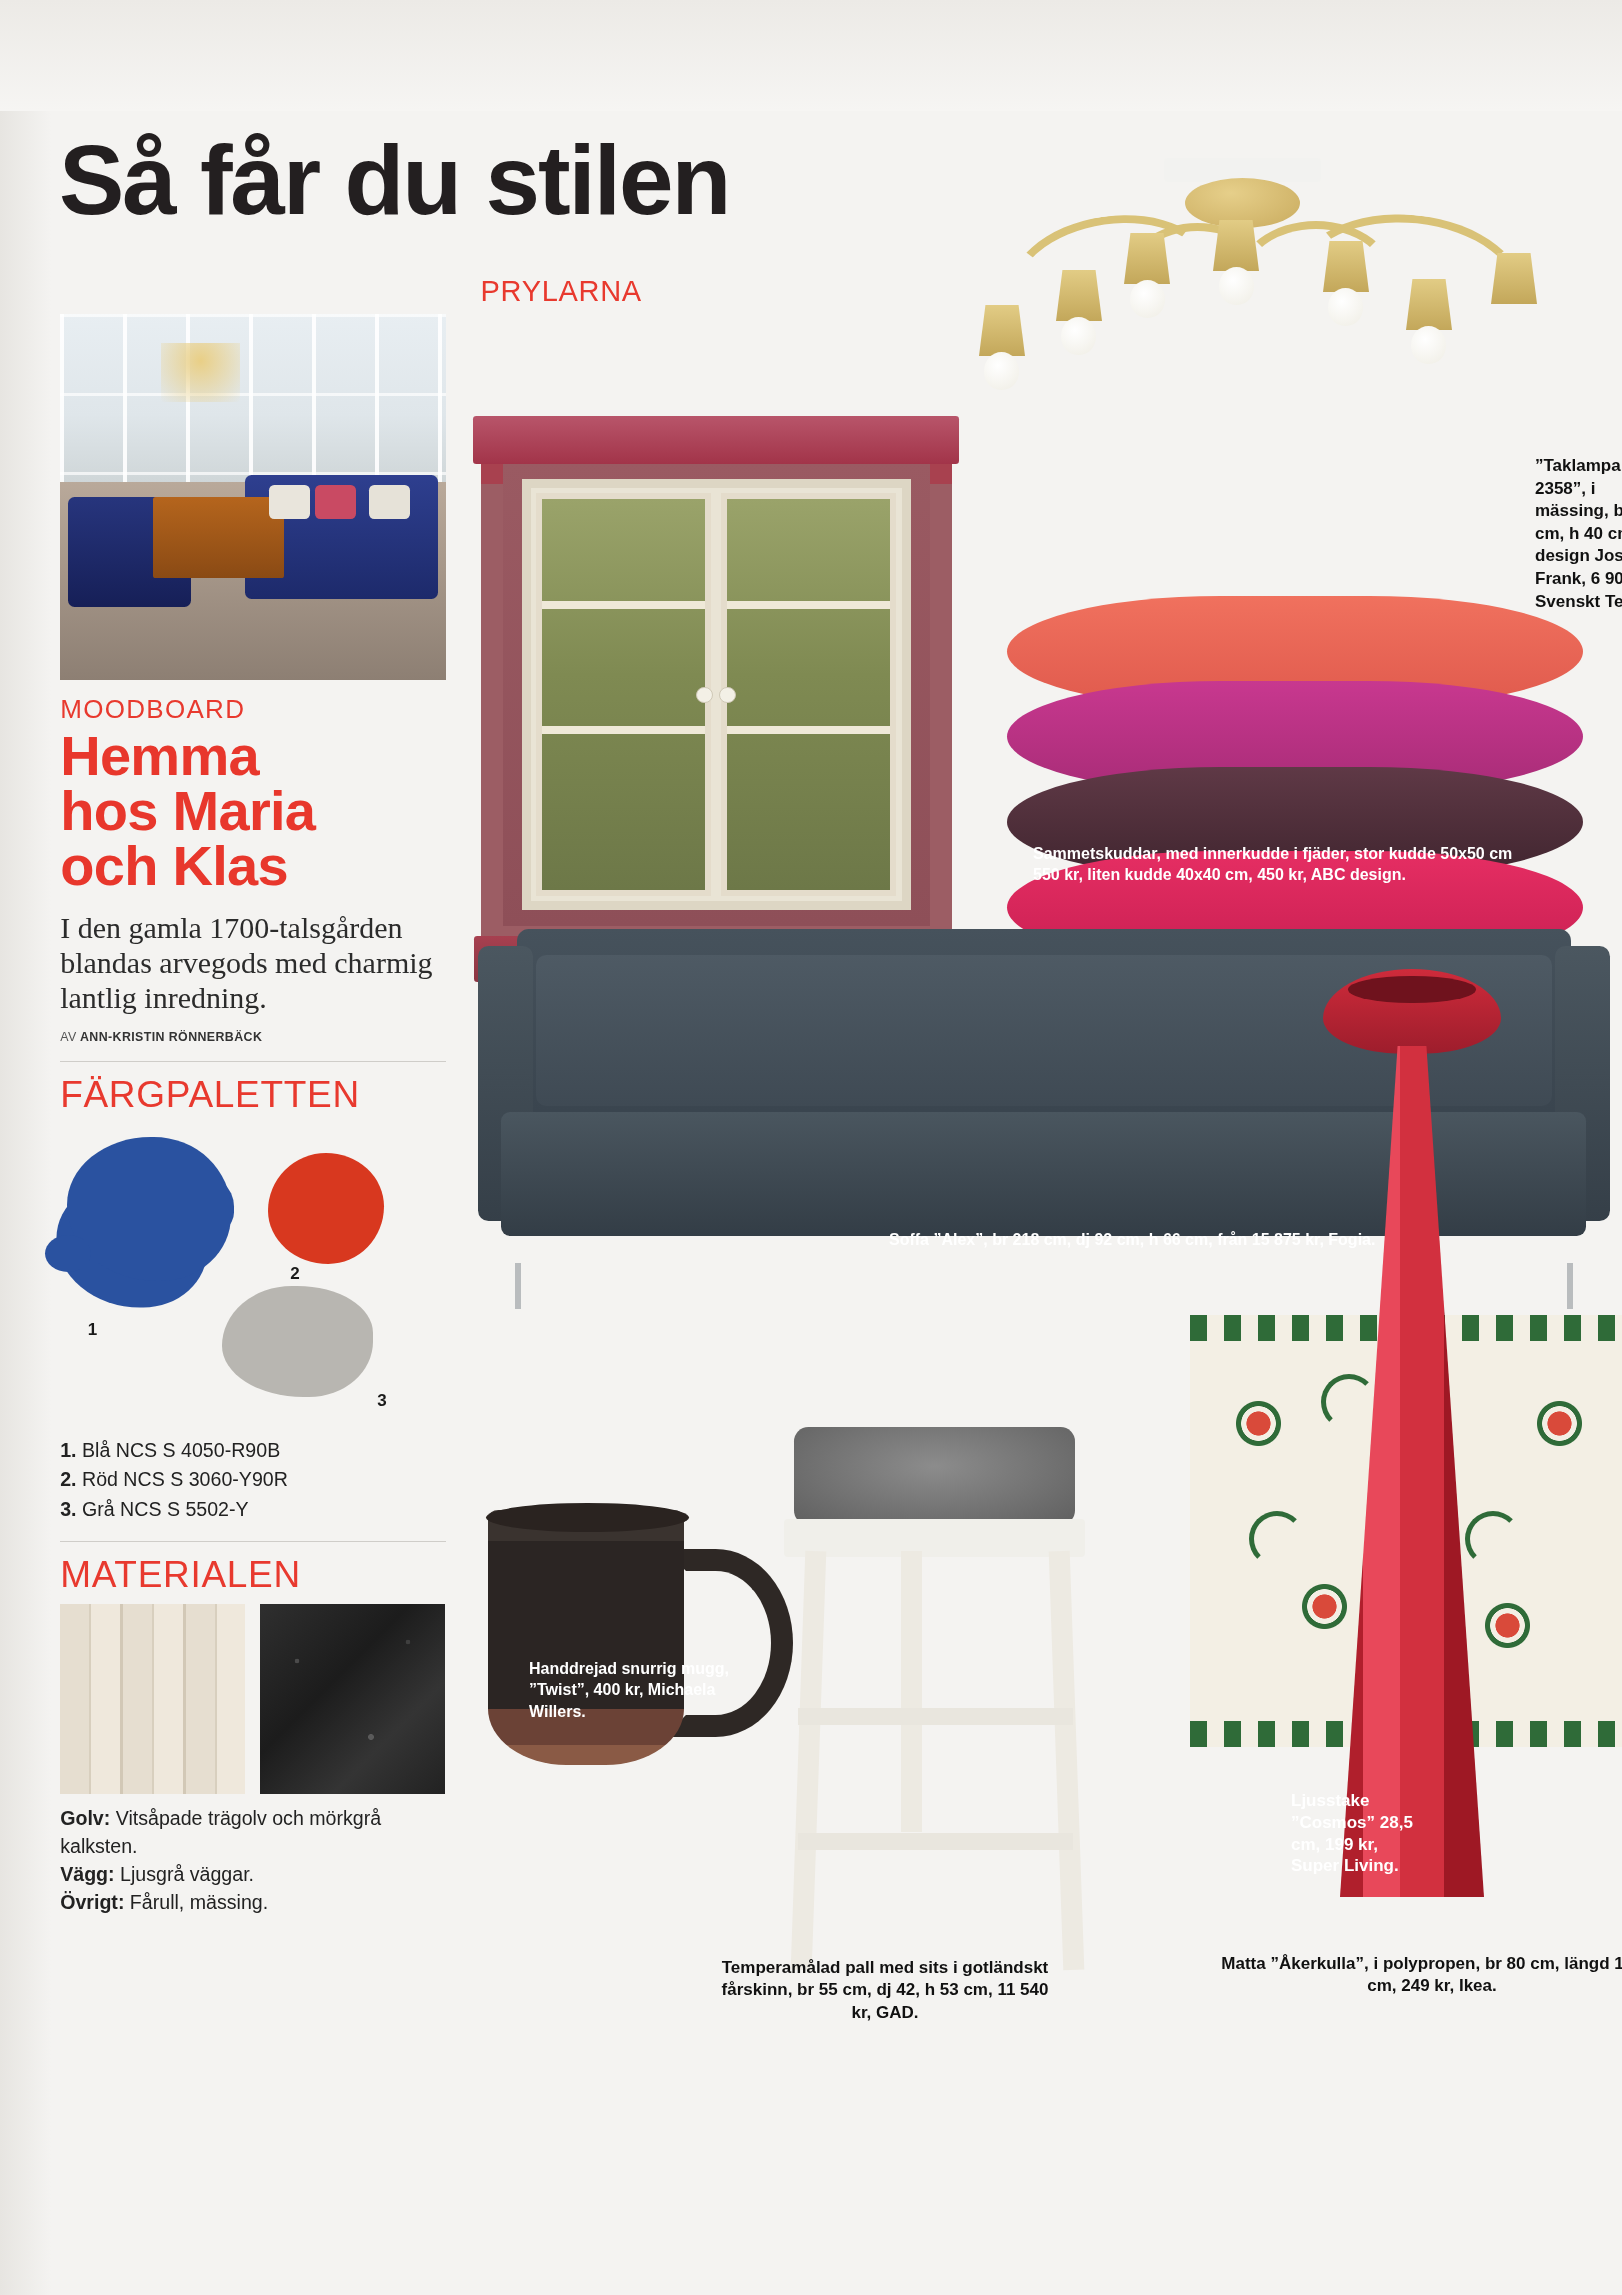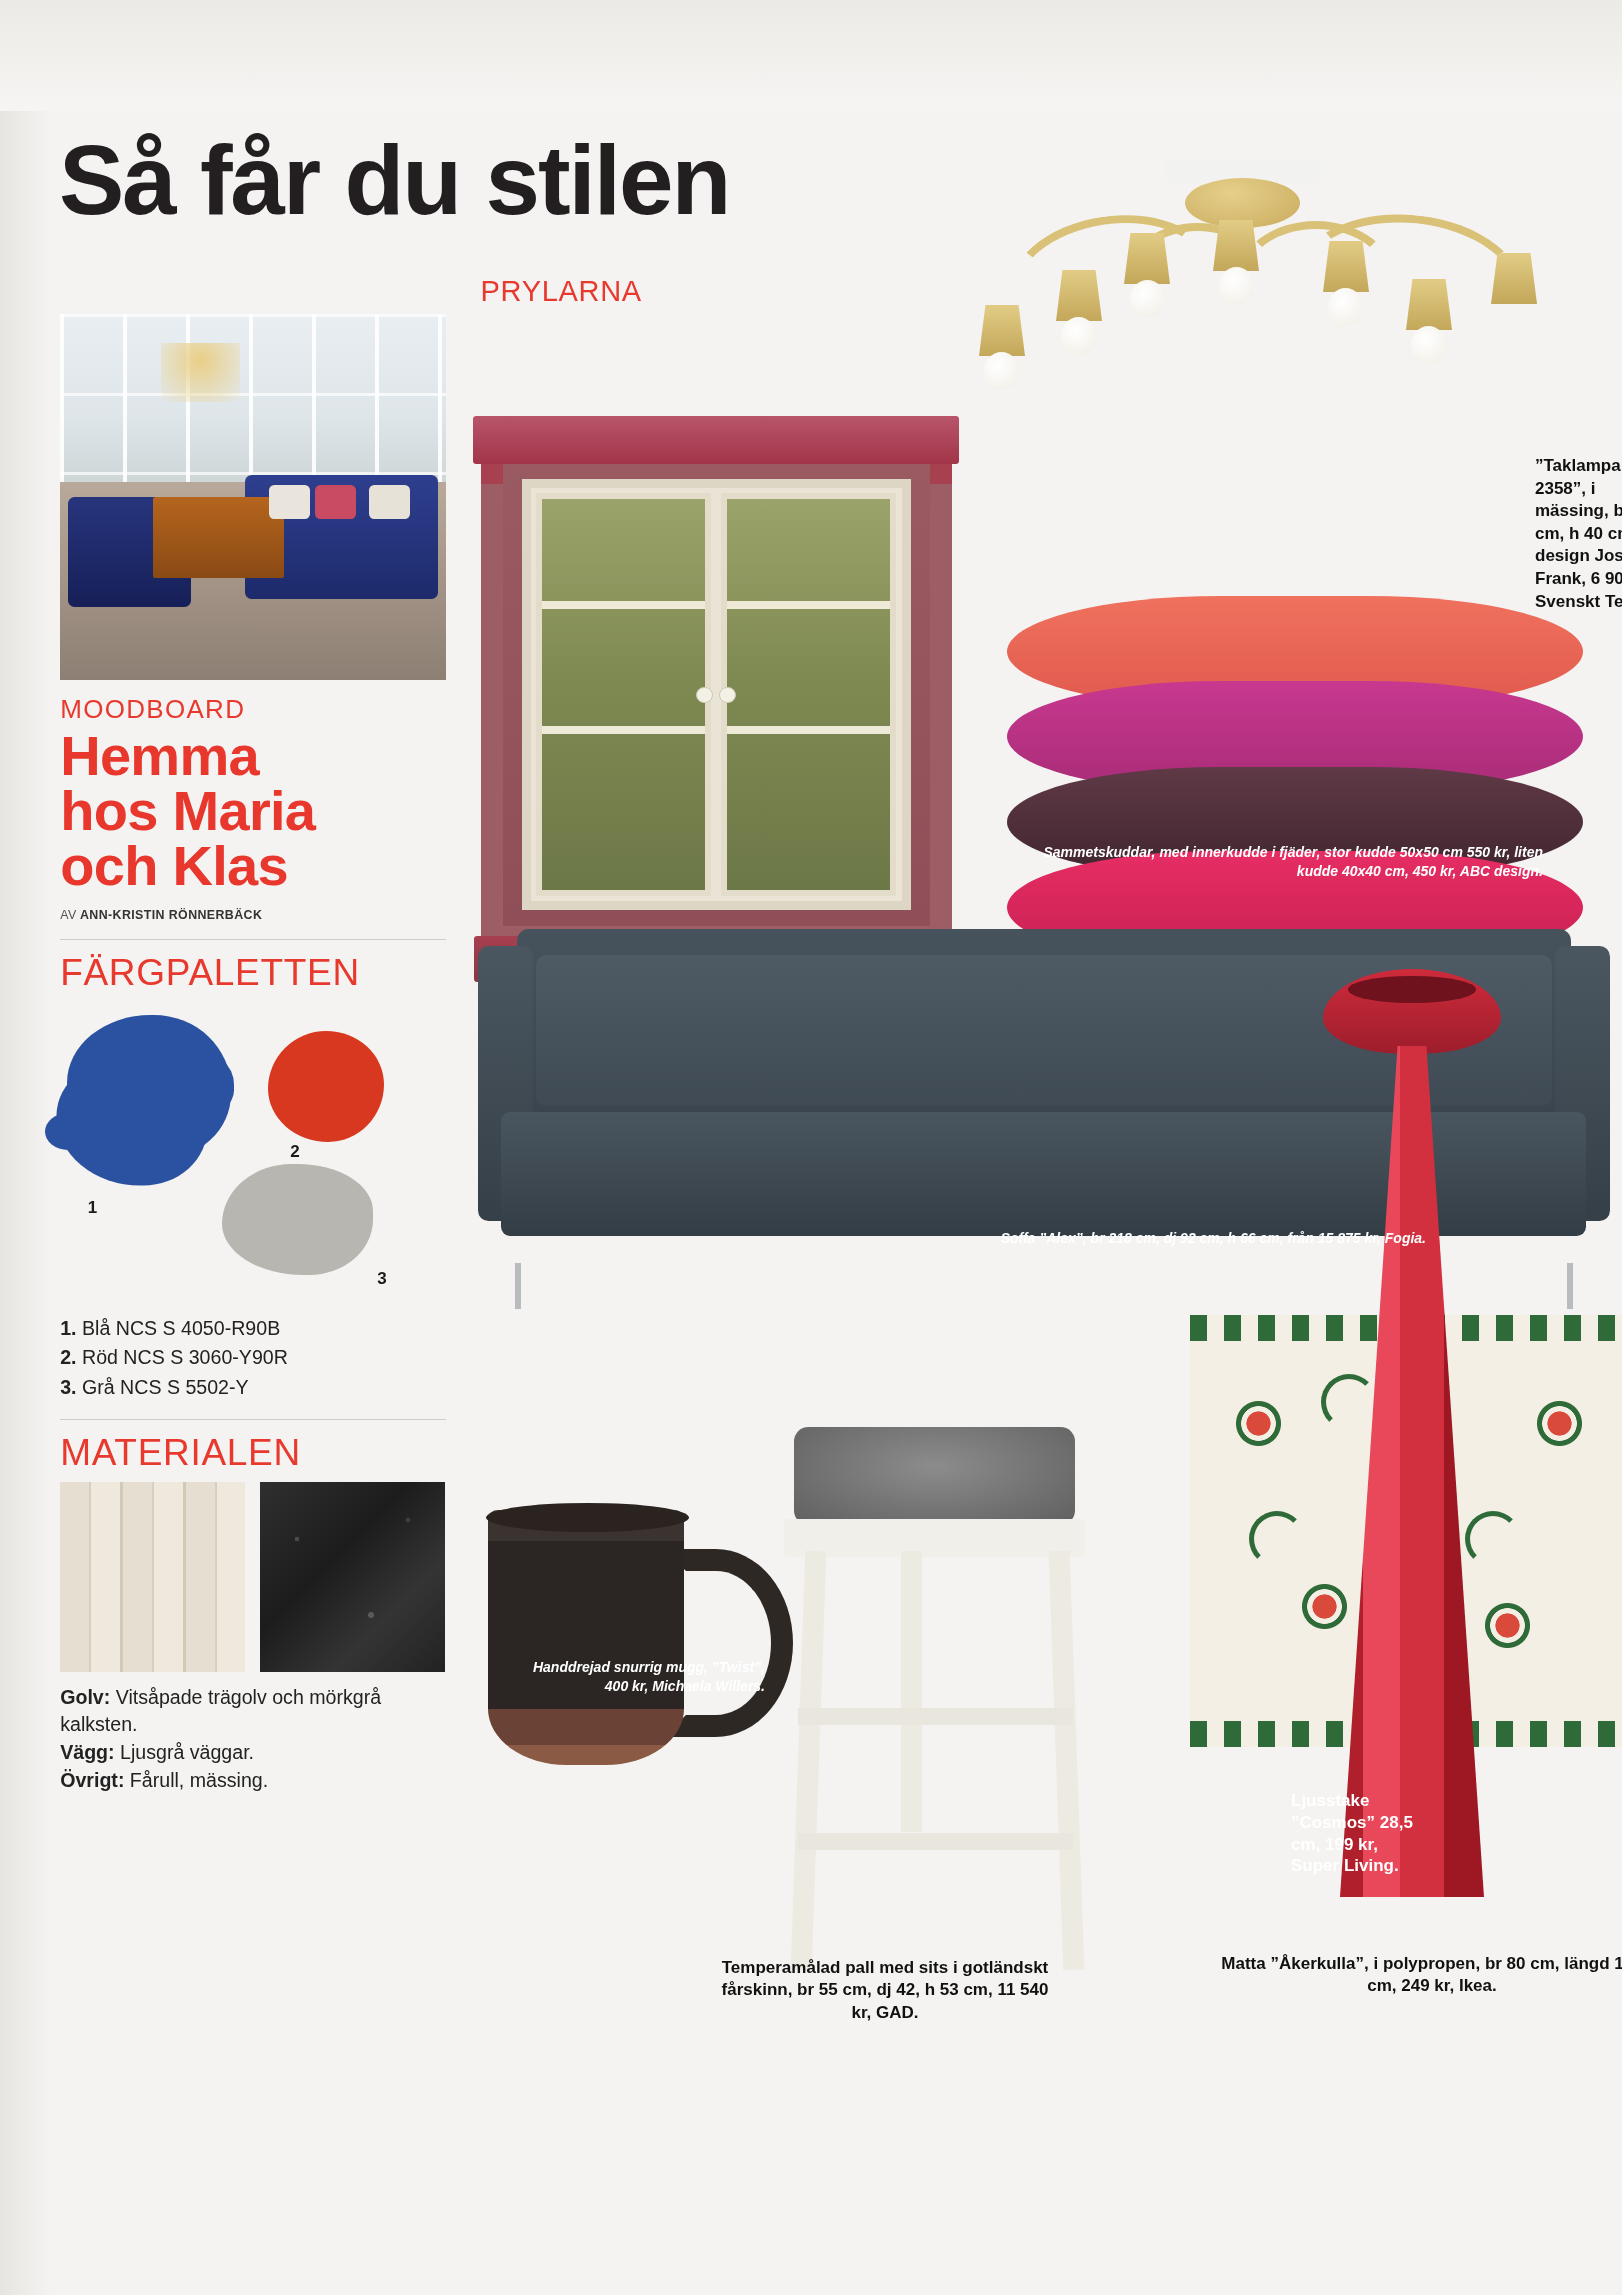--- a/index.html
+++ b/index.html
@@ -231,25 +231,24 @@
     letter-spacing: 0.7px;
   }
   .cap {
     font-size: 17px;
     font-weight: bold;
     line-height: 1.32;
     color: #111;
   }
   .cap-white {
     color: #ffffff;
-    font-size: 14px;
+    font-size: 16px;
     font-weight: bold;
     line-height: 1.34;
-    text-align: right;
-    font-style: italic;
+    text-align: left;
   }
 
   
   .cabinet {
     position: absolute;
     left: 10.5px;
     top: 141px;
     width: 471px;
     height: 566px;
   }
@@ -535,20 +534,21 @@
         <div class="pillow2"></div>
         <div class="pillow3"></div>
       </div>
 
       <div class="kicker">MOODBOARD</div>
       <div class="title-red">
         <div>Hemma</div>
         <div>hos Maria</div>
         <div>och Klas</div>
       </div>
+      <div class="deck">I den gamla 1700-tals­gården blandas arvegods med charmig lantlig inredning.</div>
       <div class="byline">
         <span class="av">AV</span>
         <span>ANN-KRISTIN RÖNNERBÄCK</span>
       </div>
 
       <div class="rule"></div>
 
       <div class="section-head">FÄRGPALETTEN</div>
       <div class="palette">
         <div class="blob-blue"></div>

